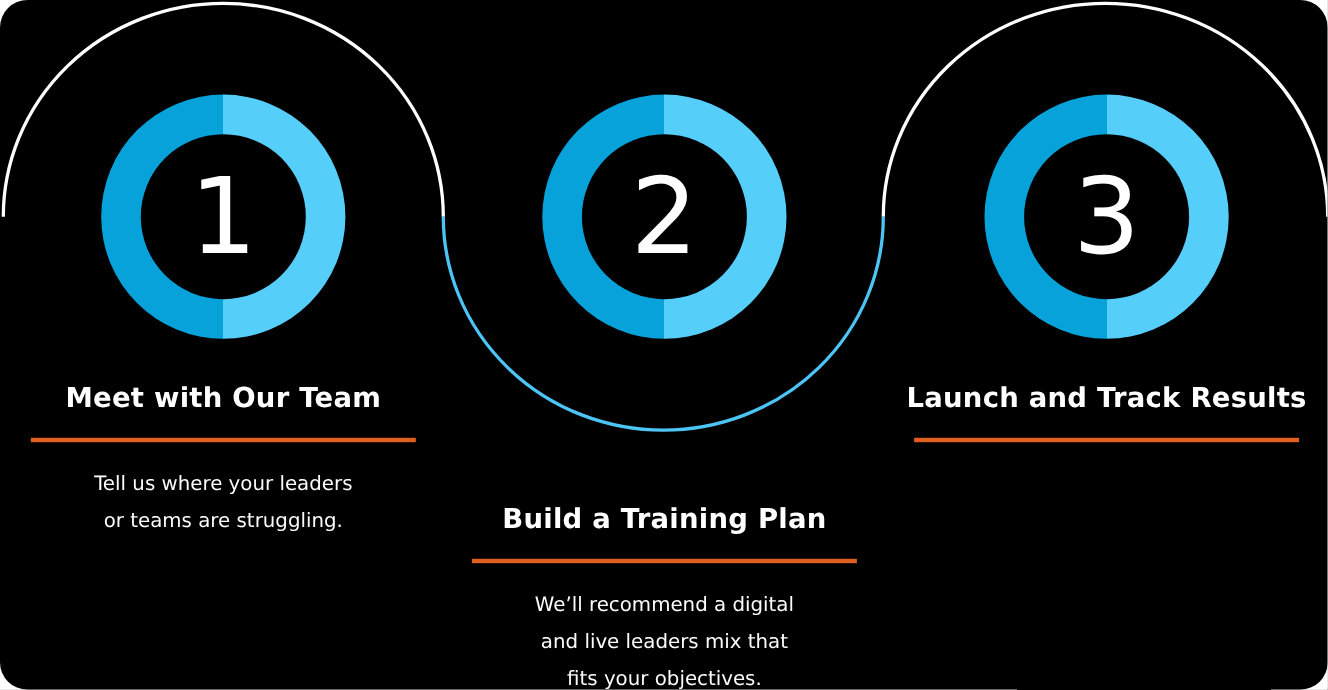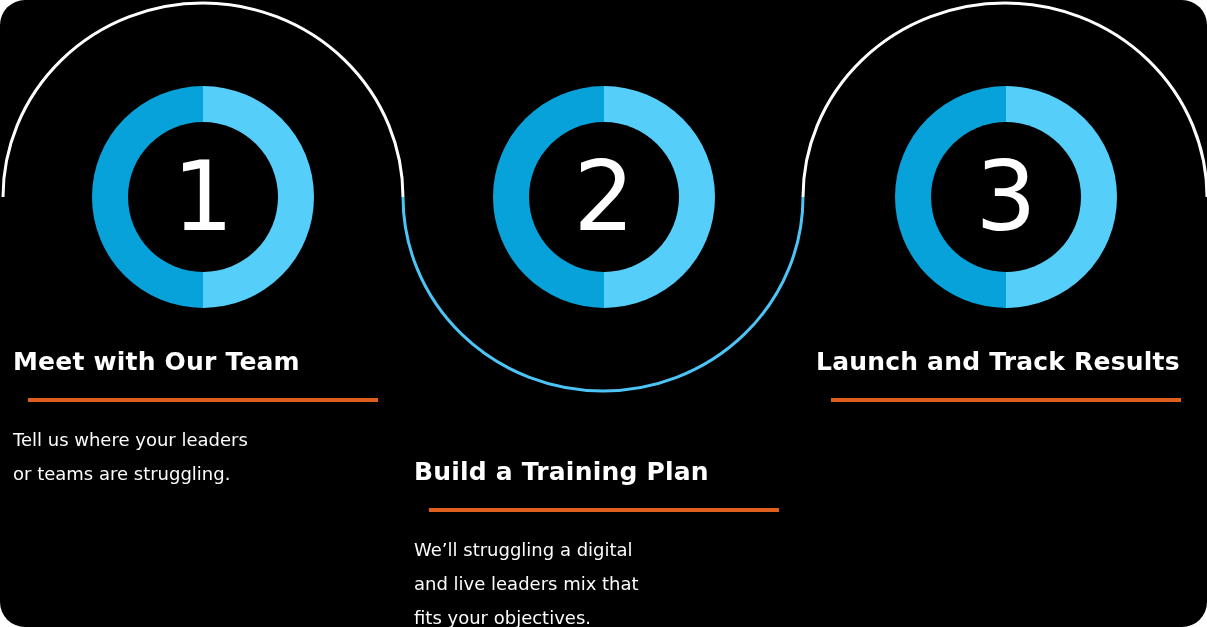--- a/index.html
+++ b/index.html
@@ -58,21 +58,21 @@
   }
   .ring-1 { left: 92px;  top: 86px; }
   .ring-2 { left: 493px; top: 86px; }
   .ring-3 { left: 895px; top: 86px; }
 
   .step-col {
     position: absolute;
     top: 0;
     width: 380px;
     height: 606px;
-    text-align: left;
+    text-align: center;
   }
   .col-1 { left: 13px; }
   .col-2 { left: 414px; }
   .col-3 { left: 816px; }
 
   .step-title {
     position: absolute;
     left: 0;
     width: 100%;
     font-size: 25px;
@@ -140,21 +140,21 @@
     <div class="step-body">
       <div class="body-line">Tell us where your leaders</div>
       <div class="body-line">or teams are struggling.</div>
     </div>
   </div>
 
   <div class="step-col col-2">
     <div class="step-title">Build a Training Plan</div>
     <div class="step-divider"></div>
     <div class="step-body">
-      <div class="body-line">We’ll struggling a digital</div>
+      <div class="body-line">We’ll recommend a digital</div>
       <div class="body-line">and live leaders mix that</div>
       <div class="body-line">fits your objectives.</div>
     </div>
   </div>
 
   <div class="step-col col-3">
     <div class="step-title">Launch and Track Results</div>
     <div class="step-divider"></div>
   </div>
 

